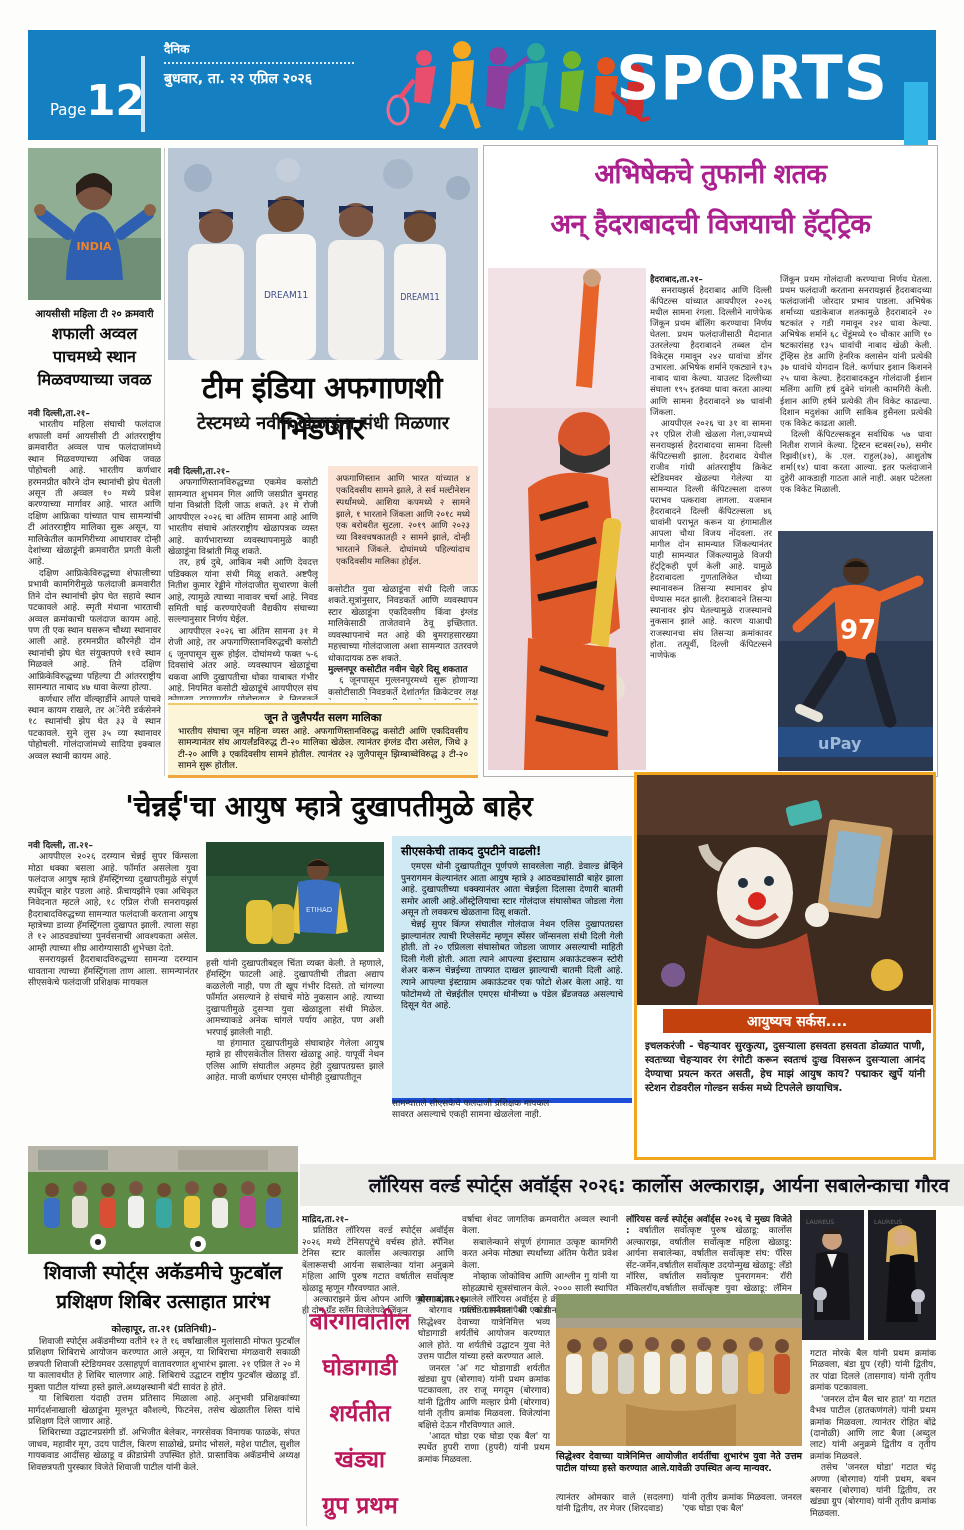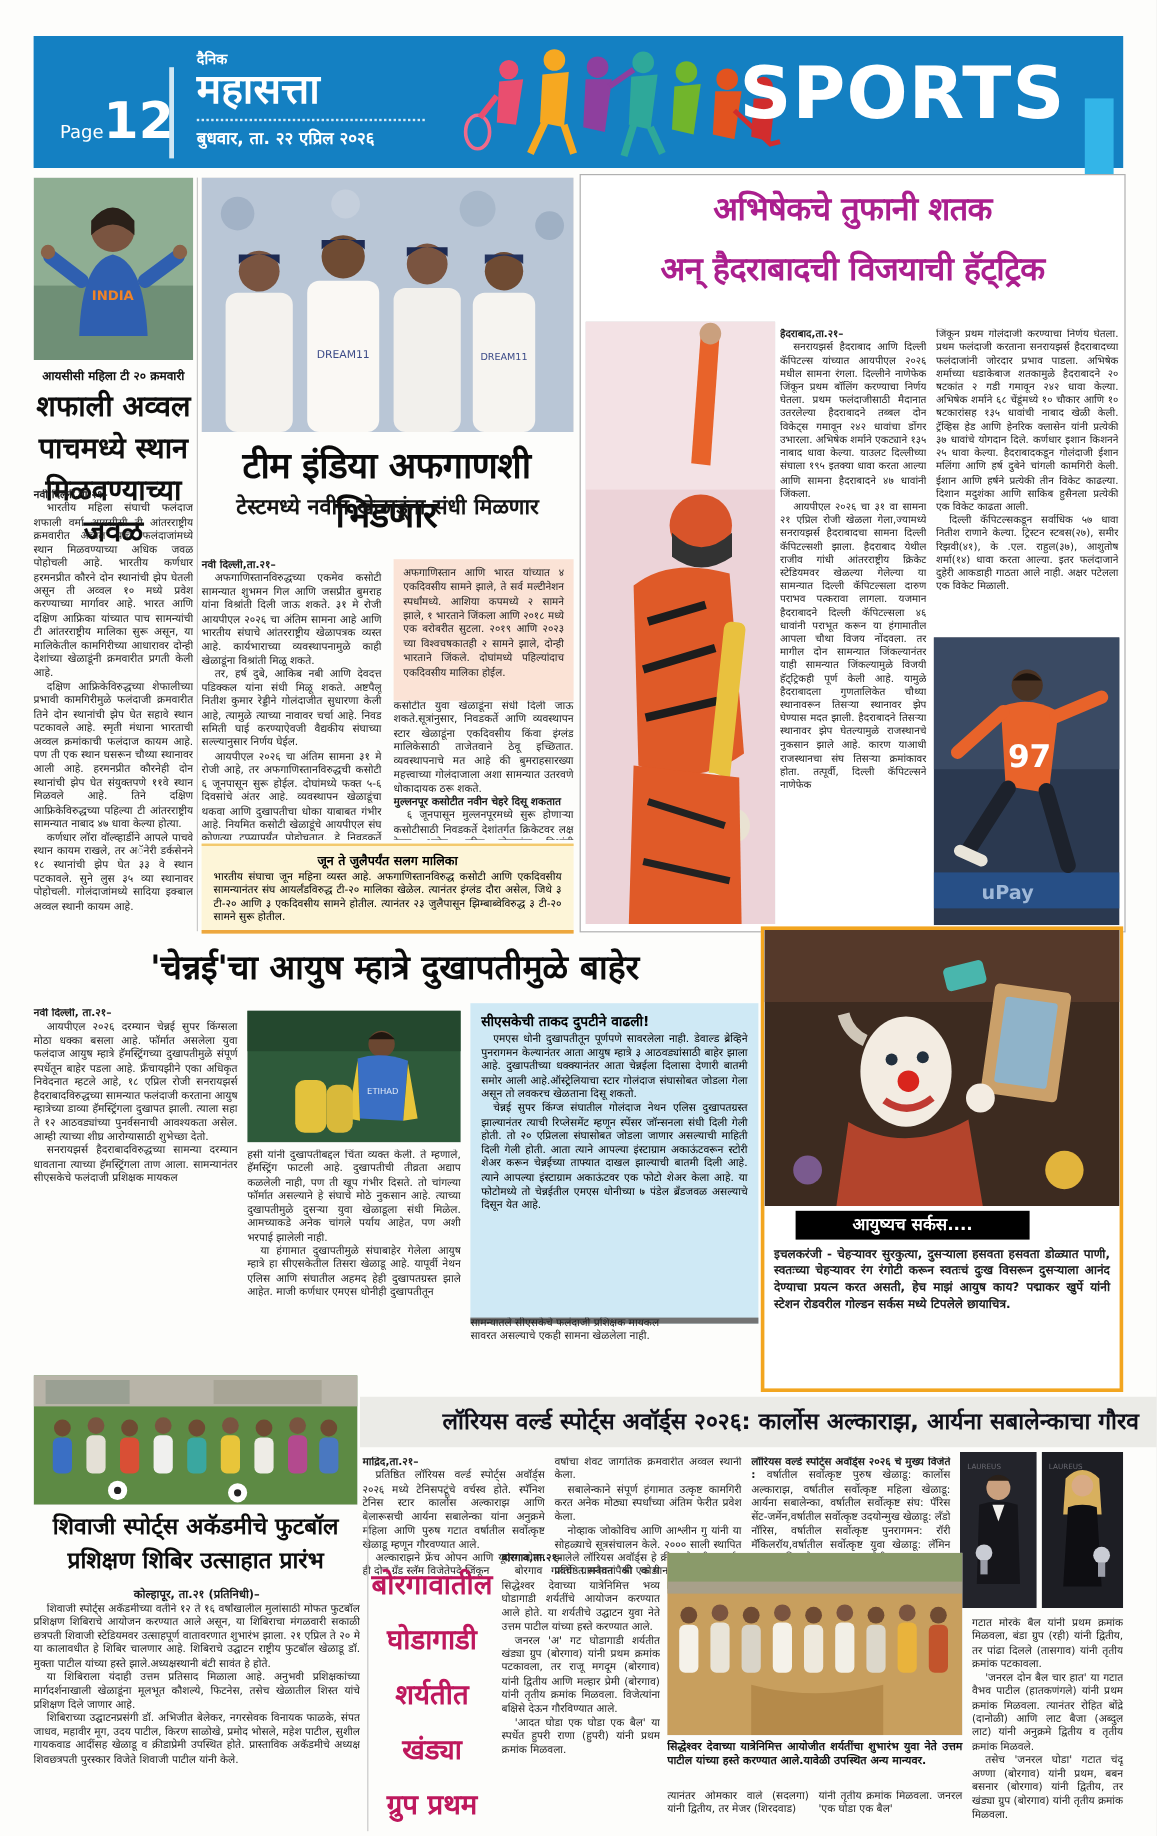--- a/index.html
+++ b/index.html
@@ -7,49 +7,48 @@
   .abs{position:absolute;}
   .photo{position:absolute;overflow:hidden;background:#ddd;}
   .photo svg{display:block;width:100%;height:100%;}
   .vrule{position:absolute;width:1px;background:#c9c9c9;}
   .bt{position:absolute;font-size:8.8px;line-height:1.3;text-align:justify;color:#1d1d1d;overflow:hidden;}
   .bt p{margin:0;text-indent:11px;}
   .bt p.noind{text-indent:0;}
   .dl{font-weight:700;}
   .subh{font-weight:700;}
   .kicker{font-size:10px;font-weight:700;text-align:center;color:#111;}
-  .hl-shafali{font-size:24px;font-weight:700;text-align:center;line-height:1.45;color:#0e0e0e;}
+  .hl-shafali{font-size:16px;font-weight:700;text-align:center;line-height:1.45;color:#0e0e0e;}
   .hl-team{font-size:30px;font-weight:800;text-align:center;color:#0b0b0b;letter-spacing:-.5px;}
   .sub-team{font-size:18px;font-weight:700;text-align:center;line-height:1.4;color:#141414;}
   .hl-mag{font-size:27px;font-weight:800;text-align:center;color:#ab1f8e;letter-spacing:-.5px;}
   .hl-ayush{font-size:28px;font-weight:800;text-align:center;color:#0b0b0b;}
   .hl-laureus{font-size:19px;text-align:center;color:#10101a;padding-left:41px;}
   .hl-shivaji{font-size:19px;font-weight:700;text-align:center;line-height:1.55;color:#0d0d0d;}
   .hl-borgaon{font-size:23px;font-weight:800;text-align:center;color:#be185d;}
   .pinkbox{background:#fbe3d6;padding:7px 8px;font-size:8.6px;line-height:1.38;text-align:justify;color:#222;}
   .yellowbox{background:#fdf5d8;border-top:2px solid #f3c96d;border-bottom:3px solid #eda73e;padding:5px 10px;}
-  .bluebox{background:#cfe9f5;border-bottom:5px solid #737373;padding:7px 9px;overflow:hidden;}
+  .bluebox{background:#cfe9f5;border-bottom:5px solid #1d4ed8;padding:7px 9px;overflow:hidden;}
   .capt{font-weight:700;font-size:9.2px;line-height:1.35;text-align:justify;color:#161616;}
   .header{position:absolute;left:28px;top:30px;width:908px;height:110px;background:#1480c2;}
   .sports-word{position:absolute;right:48px;top:18px;font-size:60px;font-weight:800;color:#fff;letter-spacing:1px;line-height:1;}
   .accentblock{position:absolute;right:8px;top:52px;width:24px;height:72px;background:#33b5e8;}
 </style>
 </head>
 <body>
 
 <div class="page">
 
   <div class="header">
     <div class="abs" style="left:22px;top:46px;color:#fff;">
       <span style="font-size:15px;">Page</span><span style="font-size:42px;font-weight:700;">12</span>
     </div>
     <div class="abs" style="left:113px;top:26px;width:4px;height:76px;background:rgba(255,255,255,.8);"></div>
     <div class="abs" style="left:136px;top:10px;color:#fff;">
       <div style="font-size:12px;font-weight:700;">दैनिक</div>
-      <div style="font-size:34px;font-weight:800;line-height:1.1;">महासत्ता</div>
       <div style="width:190px;border-top:2px dotted rgba(255,255,255,.85);margin:5px 0 4px;"></div>
       <div style="font-size:14px;font-weight:700;">बुधवार, ता. २२ एप्रिल २०२६</div>
     </div>
     <div class="abs" style="left:352px;top:2px;width:280px;height:106px;">
       <svg viewBox="0 0 280 106">
         <ellipse cx="18" cy="78" rx="10" ry="14" fill="none" stroke="#f06a8a" stroke-width="3"></ellipse>
         <circle cx="44" cy="26" r="8" fill="#e94e6f"></circle>
           <path d="M36 36 L56 34 L50 72 L34 70 Z" fill="#e94e6f"></path>
           <path d="M34 48 L20 66" stroke="#e94e6f" stroke-width="5"></path>
         <circle cx="82" cy="18" r="9" fill="#f6a821"></circle>
@@ -241,21 +240,21 @@
         <circle cx="106" cy="108" r="5" fill="#22303e"></circle>
           <circle cx="132" cy="106" r="5" fill="#22303e"></circle>
         <circle cx="120" cy="126" r="9" fill="#d9251d"></circle>
         <path d="M100 142 Q120 156 140 140" stroke="#c03a32" stroke-width="6" fill="none"></path>
         <path d="M70 160 Q118 188 170 158 L182 230 L60 230 Z" fill="#b3442c"></path>
         <circle cx="180" cy="140" r="12" fill="#f3ece2"></circle>
         <circle cx="250" cy="200" r="16" fill="#e2b43c"></circle>
           <circle cx="36" cy="200" r="12" fill="#7a5a8e"></circle>
       </svg>
     </div>
-    <div class="abs" style="left:26px;top:234px;width:195px;height:24px;background:#000000;color:#fff;font-size:14px;font-weight:700;text-align:center;line-height:24px;">आयुष्यच सर्कस....</div>
+    <div class="abs" style="left:26px;top:234px;width:268px;height:24px;background:#c2410c;color:#fff;font-size:14px;font-weight:700;text-align:center;line-height:24px;">आयुष्यच सर्कस....</div>
     <div class="abs" style="left:8px;top:264px;width:280px;font-size:10px;line-height:1.4;text-align:justify;color:#1d1d1d;font-weight:600;">
       <span style="font-weight:800;">इचलकरंजी -</span><span> चेहऱ्यावर सुरकुत्या, दुसऱ्याला हसवता हसवता डोळ्यात पाणी, स्वतःच्या चेहऱ्यावर रंग रंगोटी करून स्वतःचं दुःख विसरून दुसऱ्याला आनंद देण्याचा प्रयत्न करत असती, हेच माझं आयुष काय? पद्माकर खुर्पे यांनी स्टेशन रोडवरील गोल्डन सर्कस मध्ये टिपलेले छायाचित्र.</span>
     </div>
   </div>
 
   <div class="photo" style="left:28px;top:1146px;width:270px;height:108px;">
     <svg viewBox="0 0 270 108" preserveAspectRatio="none">
       <rect width="270" height="108" fill="#5d8a44"></rect>
         <rect width="270" height="26" fill="#b8b4a8"></rect>
       <rect x="10" y="4" width="70" height="20" fill="#9aa093"></rect>

